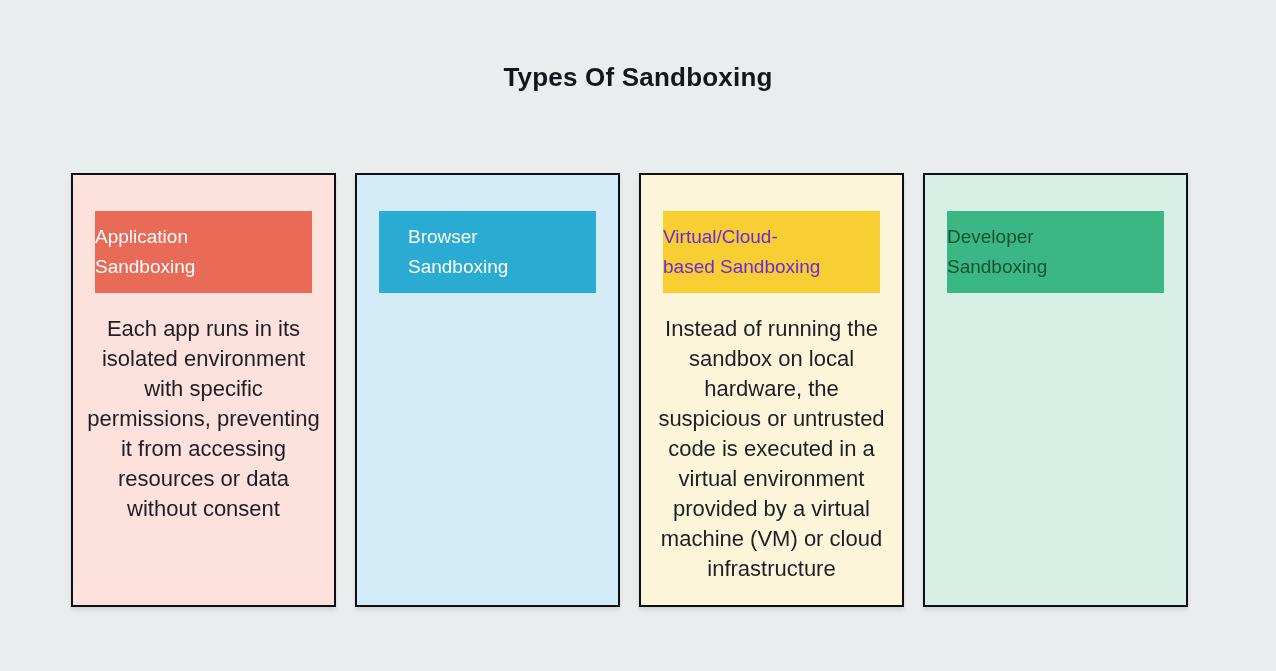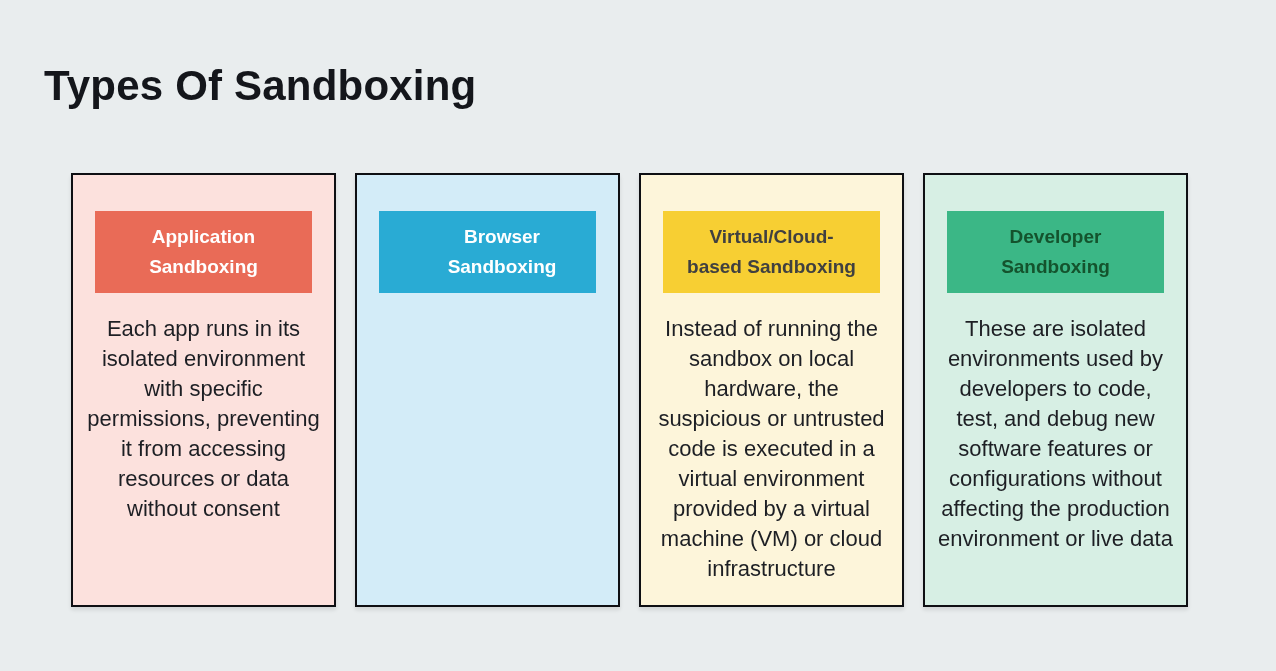--- a/index.html
+++ b/index.html
@@ -9,25 +9,25 @@
     font-family: "Liberation Sans", sans-serif;
     overflow: hidden;
   }
   body { background: #e9edee; position: relative; }
 
   .page-title {
     position: absolute;
     top: 62px;
     left: 0;
     width: 100%;
-    font-size: 42px;
+    text-align: center;
+    font-size: 26px;
     font-weight: 700;
     letter-spacing: 0.2px;
     color: #14161b;
-    padding-left: 44px;
   }
 
   .cards-row {
     position: absolute;
     left: 71px;
     top: 173px;
     display: flex;
     gap: 19px;
   }
 
@@ -37,24 +37,24 @@
     border: 2px solid #0e0f13;
     box-shadow: 0 3px 4px rgba(0,0,0,0.10);
   }
 
   .card-header {
     margin: 36px 22px 0;
     height: 82px;
     display: flex;
     flex-direction: column;
     justify-content: center;
-    align-items: center;
+    align-items: flex-start;
     text-align: center;
     font-size: 19px;
-    font-weight: 700;
+    font-weight: 400;
     line-height: 30px;
   }
 
   .card-body {
     margin: 21px auto 0;
     width: 235px;
     text-align: center;
     font-size: 22px;
     line-height: 30px;
     color: #1d1f24;
@@ -76,28 +76,27 @@
   </div>
 
   <div class="card" style="background: rgb(211, 236, 248); border-color: rgb(14, 15, 19);">
     <div class="card-header" style="background: rgb(41, 171, 212); color: rgb(255, 255, 255); padding-left: 29px;">
       <span>Browser</span>
       <span>Sandboxing</span>
     </div>
   </div>
 
   <div class="card" style="background: rgb(253, 245, 218); border-color: rgb(14, 15, 19);">
-    <div class="card-header" style="background: rgb(247, 207, 51); color: #404040;">
+    <div class="card-header" style="background: rgb(247, 207, 51); color: #6d28d9;">
       <span>Virtual/Cloud-</span>
       <span>based Sandboxing</span>
     </div>
     <div class="card-body">Instead of running the sandbox on local hardware, the suspicious or untrusted code is executed in a virtual environment provided by a virtual machine (VM) or cloud infrastructure</div>
   </div>
 
   <div class="card" style="background: rgb(215, 239, 228); border-color: rgb(14, 15, 19);">
     <div class="card-header" style="background: rgb(59, 183, 134); color: #14532d;">
       <span>Developer</span>
       <span>Sandboxing</span>
     </div>
-    <div class="card-body">These are isolated environments used by developers to code, test, and debug new software features or configurations without affecting the production environment or live data</div>
   </div>
 
 </div>
 
 </body></html>

